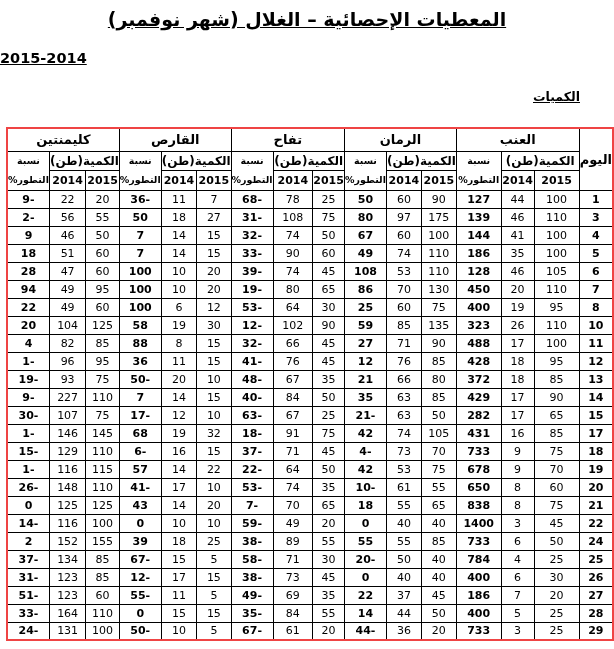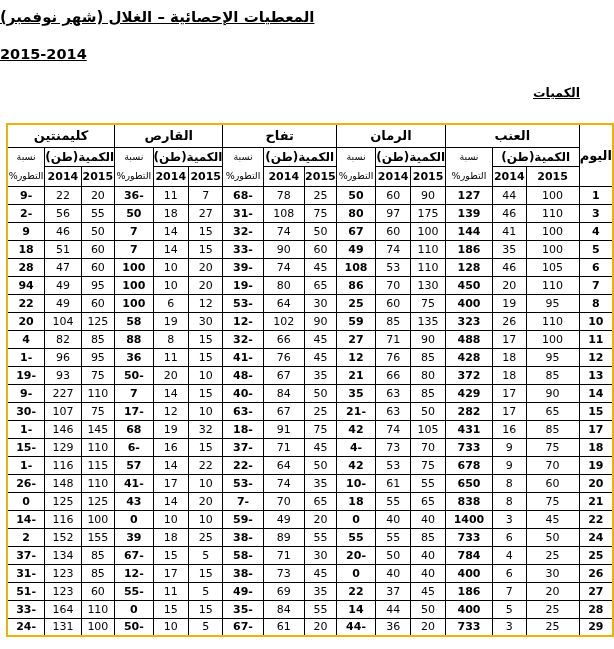--- a/index.html
+++ b/index.html
@@ -5,22 +5,22 @@
   * { box-sizing: border-box; }
   html, body {
     margin: 0; padding: 0;
     width: 614px; height: 649px;
     background: #ffffff;
     color: #000000;
     font-family: "DejaVu Sans", sans-serif;
   }
   .doc-title {
     margin: 8px 0 0 0;
-    text-align: left;
-    font-size: 15px;
+    text-align: center;
+    font-size: 19px;
     font-weight: bold;
     text-decoration: underline;
     direction: rtl;
   }
   .doc-subtitle {
     margin: 20px 0 0 0;
     font-size: 14.5px;
     font-weight: bold;
     text-decoration: underline;
     direction: ltr;
@@ -30,33 +30,33 @@
     text-align: right;
     font-size: 12.5px;
     font-weight: bold;
     text-decoration: underline;
     direction: rtl;
   }
   table.data-table {
     border-collapse: collapse;
     table-layout: fixed;
     margin: 23px 0 0 6px;
-    border: 2px solid #eab308;
+    border: 2px solid #ef4444;
   }
   .data-table th, .data-table td {
     border: 1px solid #000;
     text-align: center;
     vertical-align: middle;
     padding: 0;
     overflow: hidden;
     white-space: nowrap;
   }
   .row-groups th { height: 23px; font-size: 13px; font-weight: bold; }
   .day-head { font-size: 13px; font-weight: bold; }
-  .pct-head { font-size: 9.5px; font-weight: normal; }
+  .pct-head { font-size: 9.5px; font-weight: bold; }
   .pct-head span { display: block; line-height: 1.9; }
   .qty-head { height: 19px; font-size: 12px; font-weight: bold; }
   .year-head { height: 20px; font-size: 11px; font-weight: bold; }
   .data-table tbody td { height: 18px; font-size: 11px; direction: ltr; }
   .pct-col { font-weight: bold; }
   .day-col { font-weight: bold; }
   .num-col { font-weight: normal; }
 </style>
 </head>
 <body>

